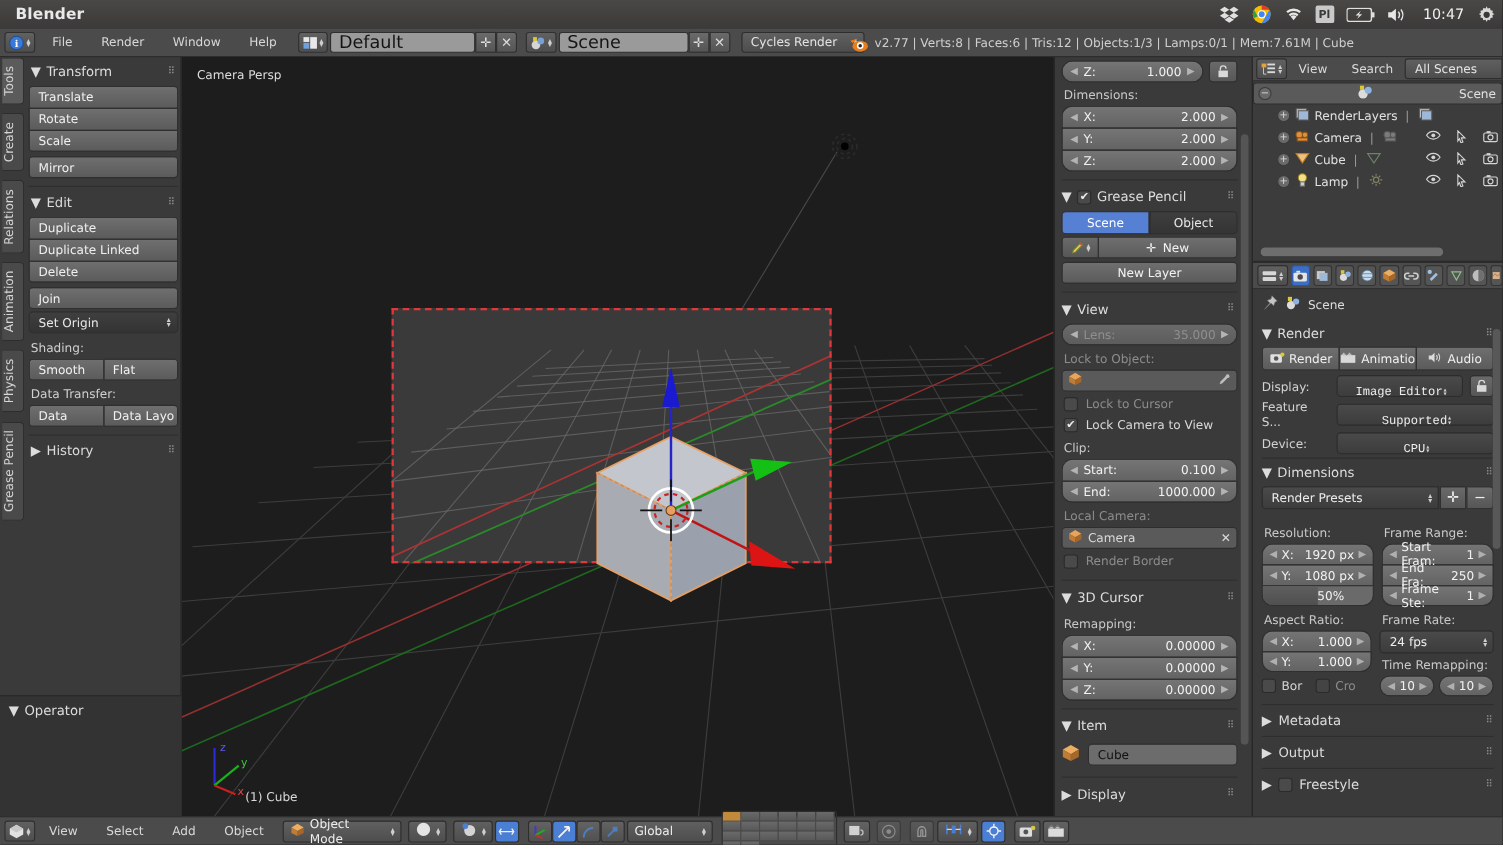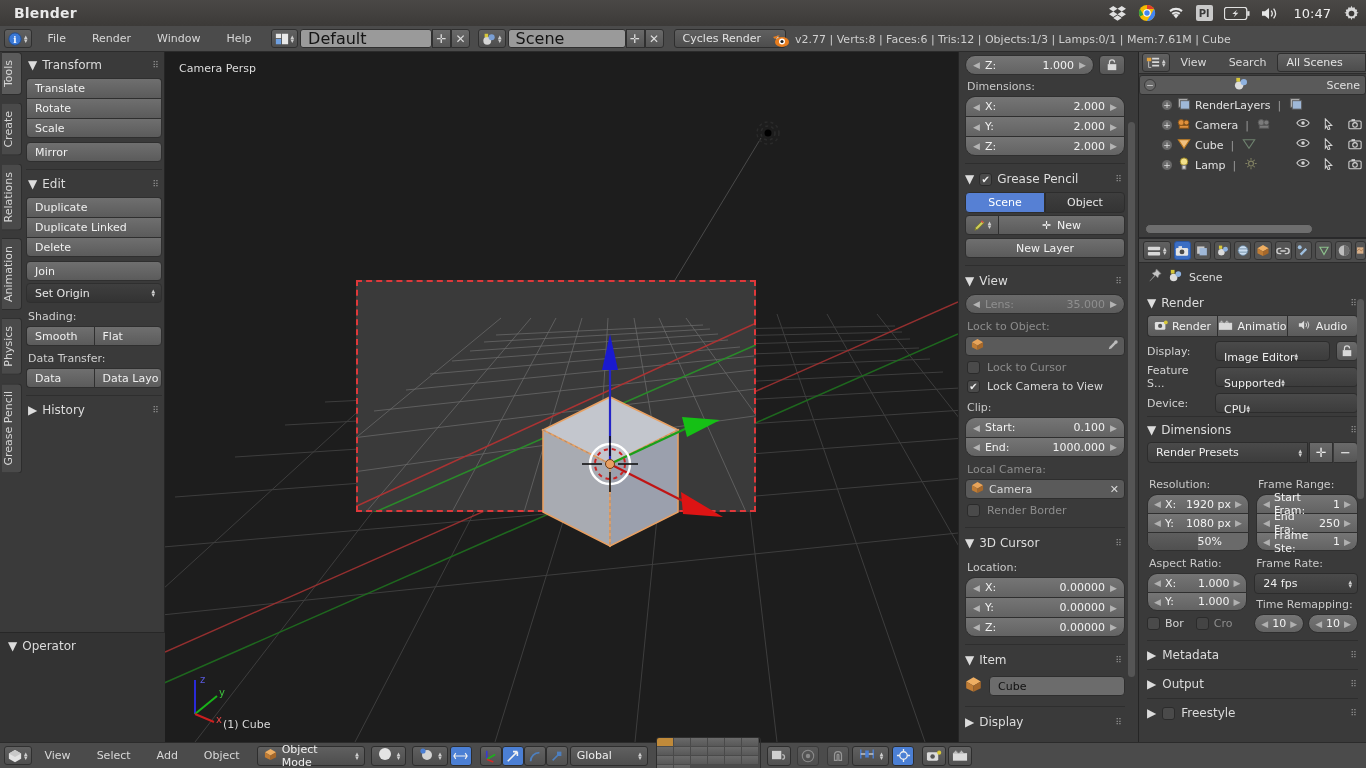--- a/index.html
+++ b/index.html
@@ -163,21 +163,21 @@
   .bigrow { display:flex; height:22px; margin-bottom:4px; }
   .bigrow > div { flex:1; display:flex; align-items:center; justify-content:center;
     gap:4px; background:linear-gradient(#6f6f6f,#5b5b5b); border:1px solid #2f2f2f;
     font-size:11px; color:#f0f0f0; }
   .bigrow > div:first-child { border-radius:4px 0 0 4px; border-right:none; }
   .bigrow > div:last-child { border-radius:0 4px 4px 0; border-left:none; }
   .prow { display:flex; align-items:center; gap:6px; margin-bottom:3px; }
   .prow .pl { width:62px; font-size:11px; color:#d2d2d2; text-align:left; }
   .pdd { flex:1; height:20px; background:linear-gradient(#4a4a4a,#3c3c3c);
     border:1px solid #2c2c2c; border-radius:4px; display:flex; align-items:center;
-    justify-content:flex-start; padding:12px 5px 0 8px; color:#ededed; font-size:11px; }
+    justify-content:center; padding:12px 5px 0 8px; color:#ededed; font-size:11px;font-family:Liberation Mono, monospace; }
   .pbtnsm { width:22px; height:20px; background:linear-gradient(#6a6a6a,#565656);
     border:1px solid #2f2f2f; border-radius:4px; display:flex;
     align-items:center; justify-content:center; font-size:10px; }
   .ptwocol { display:flex; gap:7px; }
   .ptwocol > div { flex:1; }
   .nval { height:19px; background:linear-gradient(#757575,#636363);
     border:1px solid #2f2f2f; border-radius:10px; display:flex; align-items:center;
     padding:0 6px; color:#f2f2f2; font-size:11px; margin-bottom:1px; gap:4px; }
   .nval .ar { color:#b0b0b0; font-size:9px; }
   .nval .k { }
@@ -668,21 +668,21 @@
         <span class="cbox"></span>
         <span>Render Border</span>
       </div>
 
       <div class="hr"></div>
       <div class="ntitle">
         <span>▼</span>
         <span>3D Cursor</span>
         <span class="grip">⠿</span>
       </div>
-      <div class="nlabel">Location:</div>
+      <div class="nlabel">Remapping:</div>
       <div class="nrow gtop">
         <span class="ar">◀</span>
         <span class="lbl" style="margin-left:5px;">X:</span>
         <span class="val">0.00000</span>
         <span class="ar" style="margin-left:5px;">▶</span>
       </div>
       <div class="nrow gmid">
         <span class="ar">◀</span>
         <span class="lbl" style="margin-left:5px;">Y:</span>
         <span class="val">0.00000</span>

